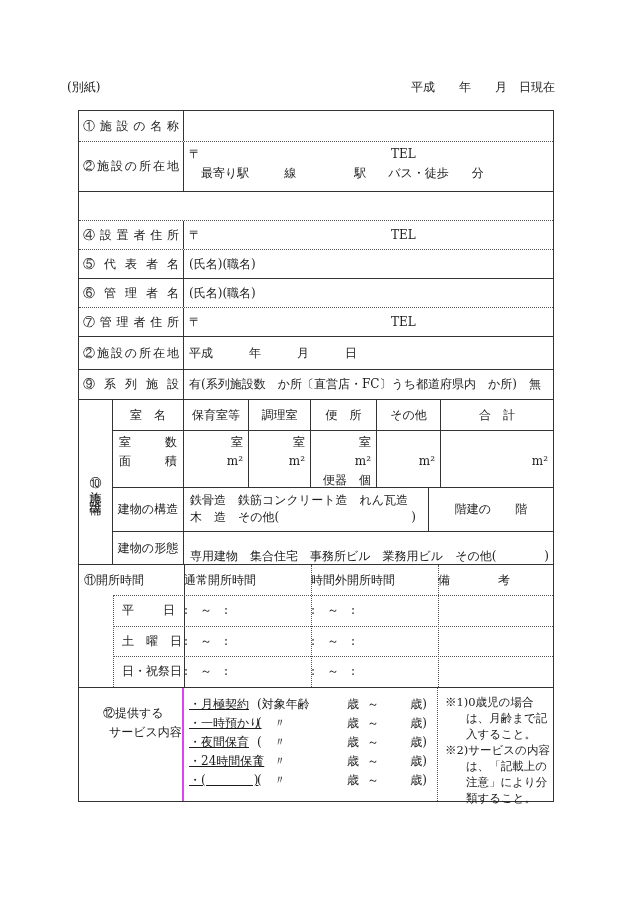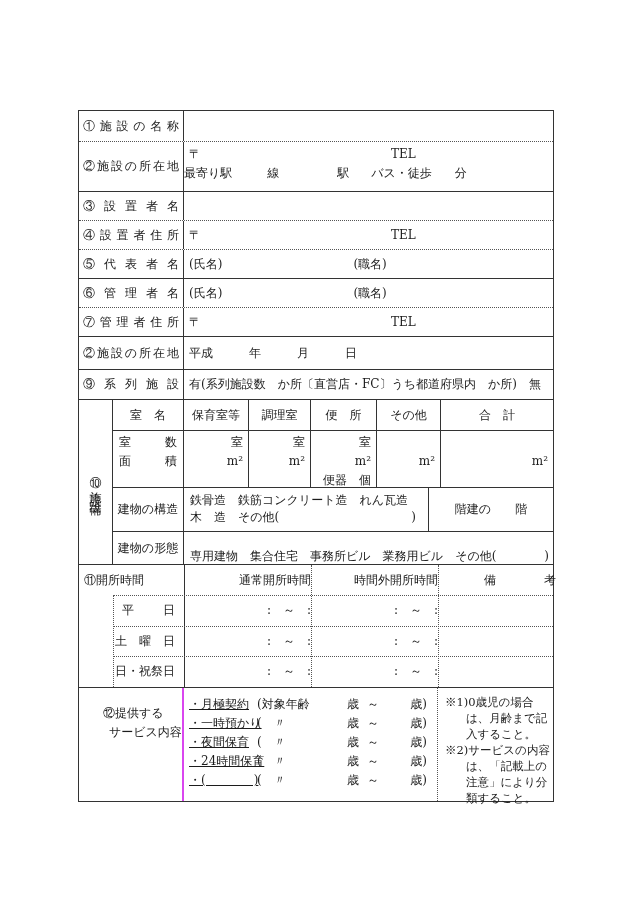--- a/index.html
+++ b/index.html
@@ -16,22 +16,22 @@
   .sep-dot{border-bottom:1px dotted #555;}
   .sep-solid{border-bottom:1px solid #333;}
   .lab{width:105px;min-width:105px;border-right:1px solid #333;display:flex;align-items:center;box-sizing:border-box;}
   .lab span{flex:1;text-align:justify;text-align-last:justify;padding:0 4px;}
   .cnt{flex:1;box-sizing:border-box;position:relative;}
   .h31{height:31px}.h50{height:50px}.h29{height:29px}.h33{height:33px}.h30{height:30px}
   .pline{white-space:nowrap;line-height:19px;}
   .pt3{padding-top:3px;}
   .ml5{margin-left:5px}.postal{margin-left:5px}
   .tel2{margin-left:190px}.telplain{margin-left:190px}
-  .tk0{}.tk1{margin-left:35px}.tk2{margin-left:58px}.tk3{margin-left:22px}.tk4{margin-left:23px}
-  .job{margin-left:131px}
+  .tk0{margin-left:17px}.tk1{margin-left:35px}.tk2{margin-left:58px}.tk3{margin-left:22px}.tk4{margin-left:23px}
+  .job{}
   .vcenter{display:flex;align-items:center;}
   
   .sec10{display:flex;height:164px;}
   .vcol{width:34px;min-width:34px;border-right:1px solid #333;box-sizing:border-box;
         display:flex;align-items:center;justify-content:center;}
   .vtext{writing-mode:vertical-rl;text-orientation:upright;letter-spacing:3px;line-height:1;}
   .sub{flex:1;display:flex;flex-direction:column;}
   .srow{display:flex;box-sizing:border-box;}
   .c-lab{width:71px;min-width:71px;border-right:1px solid #333;box-sizing:border-box;}
   .c1{width:65px;min-width:65px}.c2{width:62px;min-width:62px}.c3{width:66px;min-width:66px}.c4{width:64px;min-width:64px}
@@ -50,21 +50,21 @@
   
   .sec11{position:relative;height:122px;}
   .abs{position:absolute;box-sizing:border-box;}
   .vsolid{left:105px;top:0;bottom:0;width:0;border-left:1px solid #333;}
   .vd1{left:34px;top:30px;bottom:0;width:0;border-left:1px dotted #555;}
   .vd2{left:232px;top:0;bottom:0;width:0;border-left:1px dotted #555;}
   .vd3{left:359px;top:0;bottom:0;width:0;border-left:1px dotted #555;}
   .hd1{top:30px;left:34px;right:0;height:0;border-top:1px dotted #555;}
   .hd2{top:61px;left:34px;right:0;height:0;border-top:1px dotted #555;}
   .hd3{top:91px;left:34px;right:0;height:0;border-top:1px dotted #555;}
-  .cell{position:absolute;display:flex;align-items:center;justify-content:flex-end;box-sizing:border-box;white-space:nowrap;}
+  .cell{position:absolute;display:flex;align-items:center;justify-content:flex-start;box-sizing:border-box;white-space:nowrap;}
   .colN{left:105px;width:127px}.colO{left:232px;width:127px}.colR{left:359px;width:118px}
   .rt0{top:0;height:30px}.rt1{top:30px;height:31px}.rt2{top:61px;height:30px}.rt3{top:91px;height:31px}
   .lab11{left:3px;width:100px;justify-content:flex-start;padding-left:2px;}
   .dlab{left:34px;width:71px;}
   .dlab span{flex:1;text-align:justify;text-align-last:justify;padding:0 9px;}
   
   .sec12{display:flex;height:113px;}
   .lab12{width:105px;min-width:105px;border-right:2px solid #d946ef;box-sizing:border-box;padding-top:16px;}
   .lab12 .l1{padding-left:24px;white-space:nowrap;line-height:19px;}
   .lab12 .l2{padding-left:30px;white-space:nowrap;line-height:19px;}
@@ -76,20 +76,24 @@
   .sv-wave{width:28px;min-width:28px;text-align:center;}
   .sv-to{width:40px;min-width:40px;text-align:right;}
   .notes{flex:1;box-sizing:border-box;padding:6px 3px 0 7px;font-size:11.5px;line-height:16px;}
   .note{padding-left:21px;text-indent:-21px;}
 </style>
 </head>
 <body>
 
 <div class="page">
 
+  <div class="topline">
+    <span>(別紙)</span>
+    <span>平成　　年　　月　日現在</span>
+  </div>
 
   <div class="ftable">
 
     <div class="row sep-dot h31">
       <div class="lab">
           <span>①施設の名称</span>
         </div>
       <div class="cnt"></div>
     </div>
 
@@ -101,23 +105,20 @@
         <div class="pline pt3">
           <span class="postal">〒</span><span class="tel2">TEL</span>
         </div>
         <div class="pline">
           <span class="tk0">最寄り駅</span><span class="tk1">線</span><span class="tk2">駅</span><span class="tk3">バス・徒歩</span><span class="tk4">分</span>
         </div>
       </div>
     </div>
 
     <div class="row sep-dot h29">
-      <div class="lab">
-          <span>③設置者名</span>
-        </div>
       <div class="cnt"></div>
     </div>
 
     <div class="row sep-dot h29">
       <div class="lab">
           <span>④設置者住所</span>
         </div>
       <div class="cnt vcenter">
         <span class="postal">〒</span>
           <span class="telplain">TEL</span>

